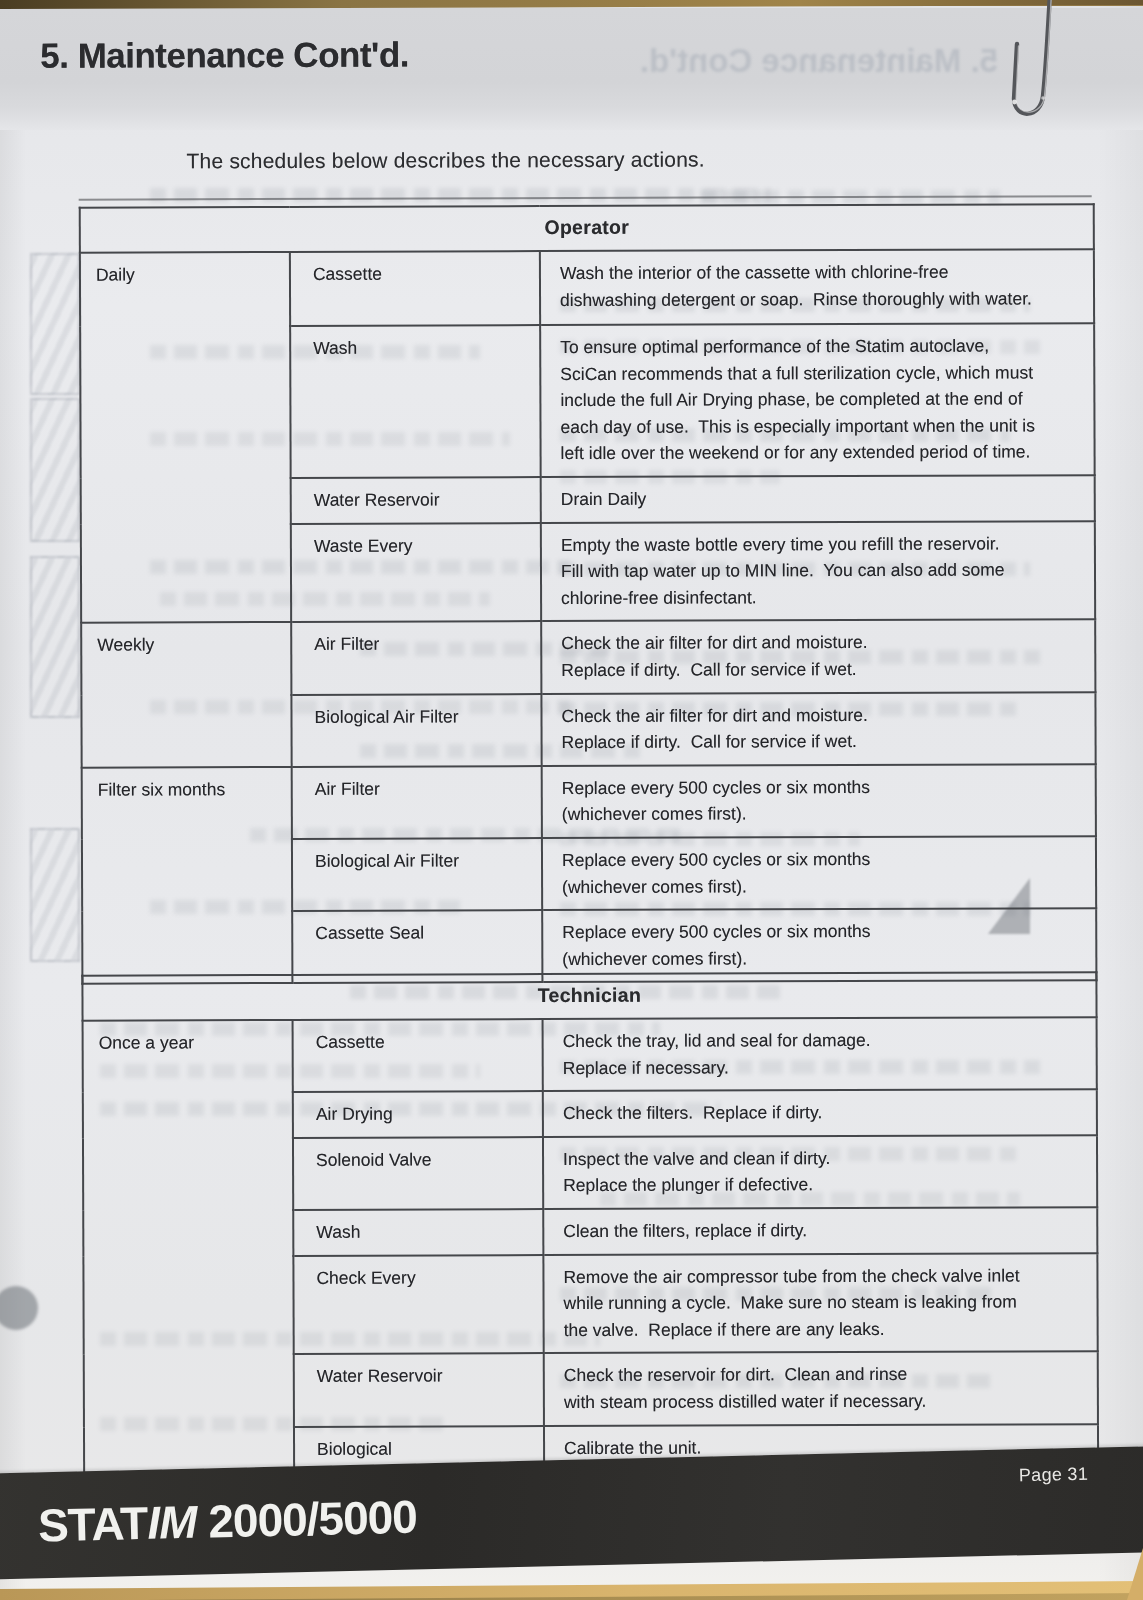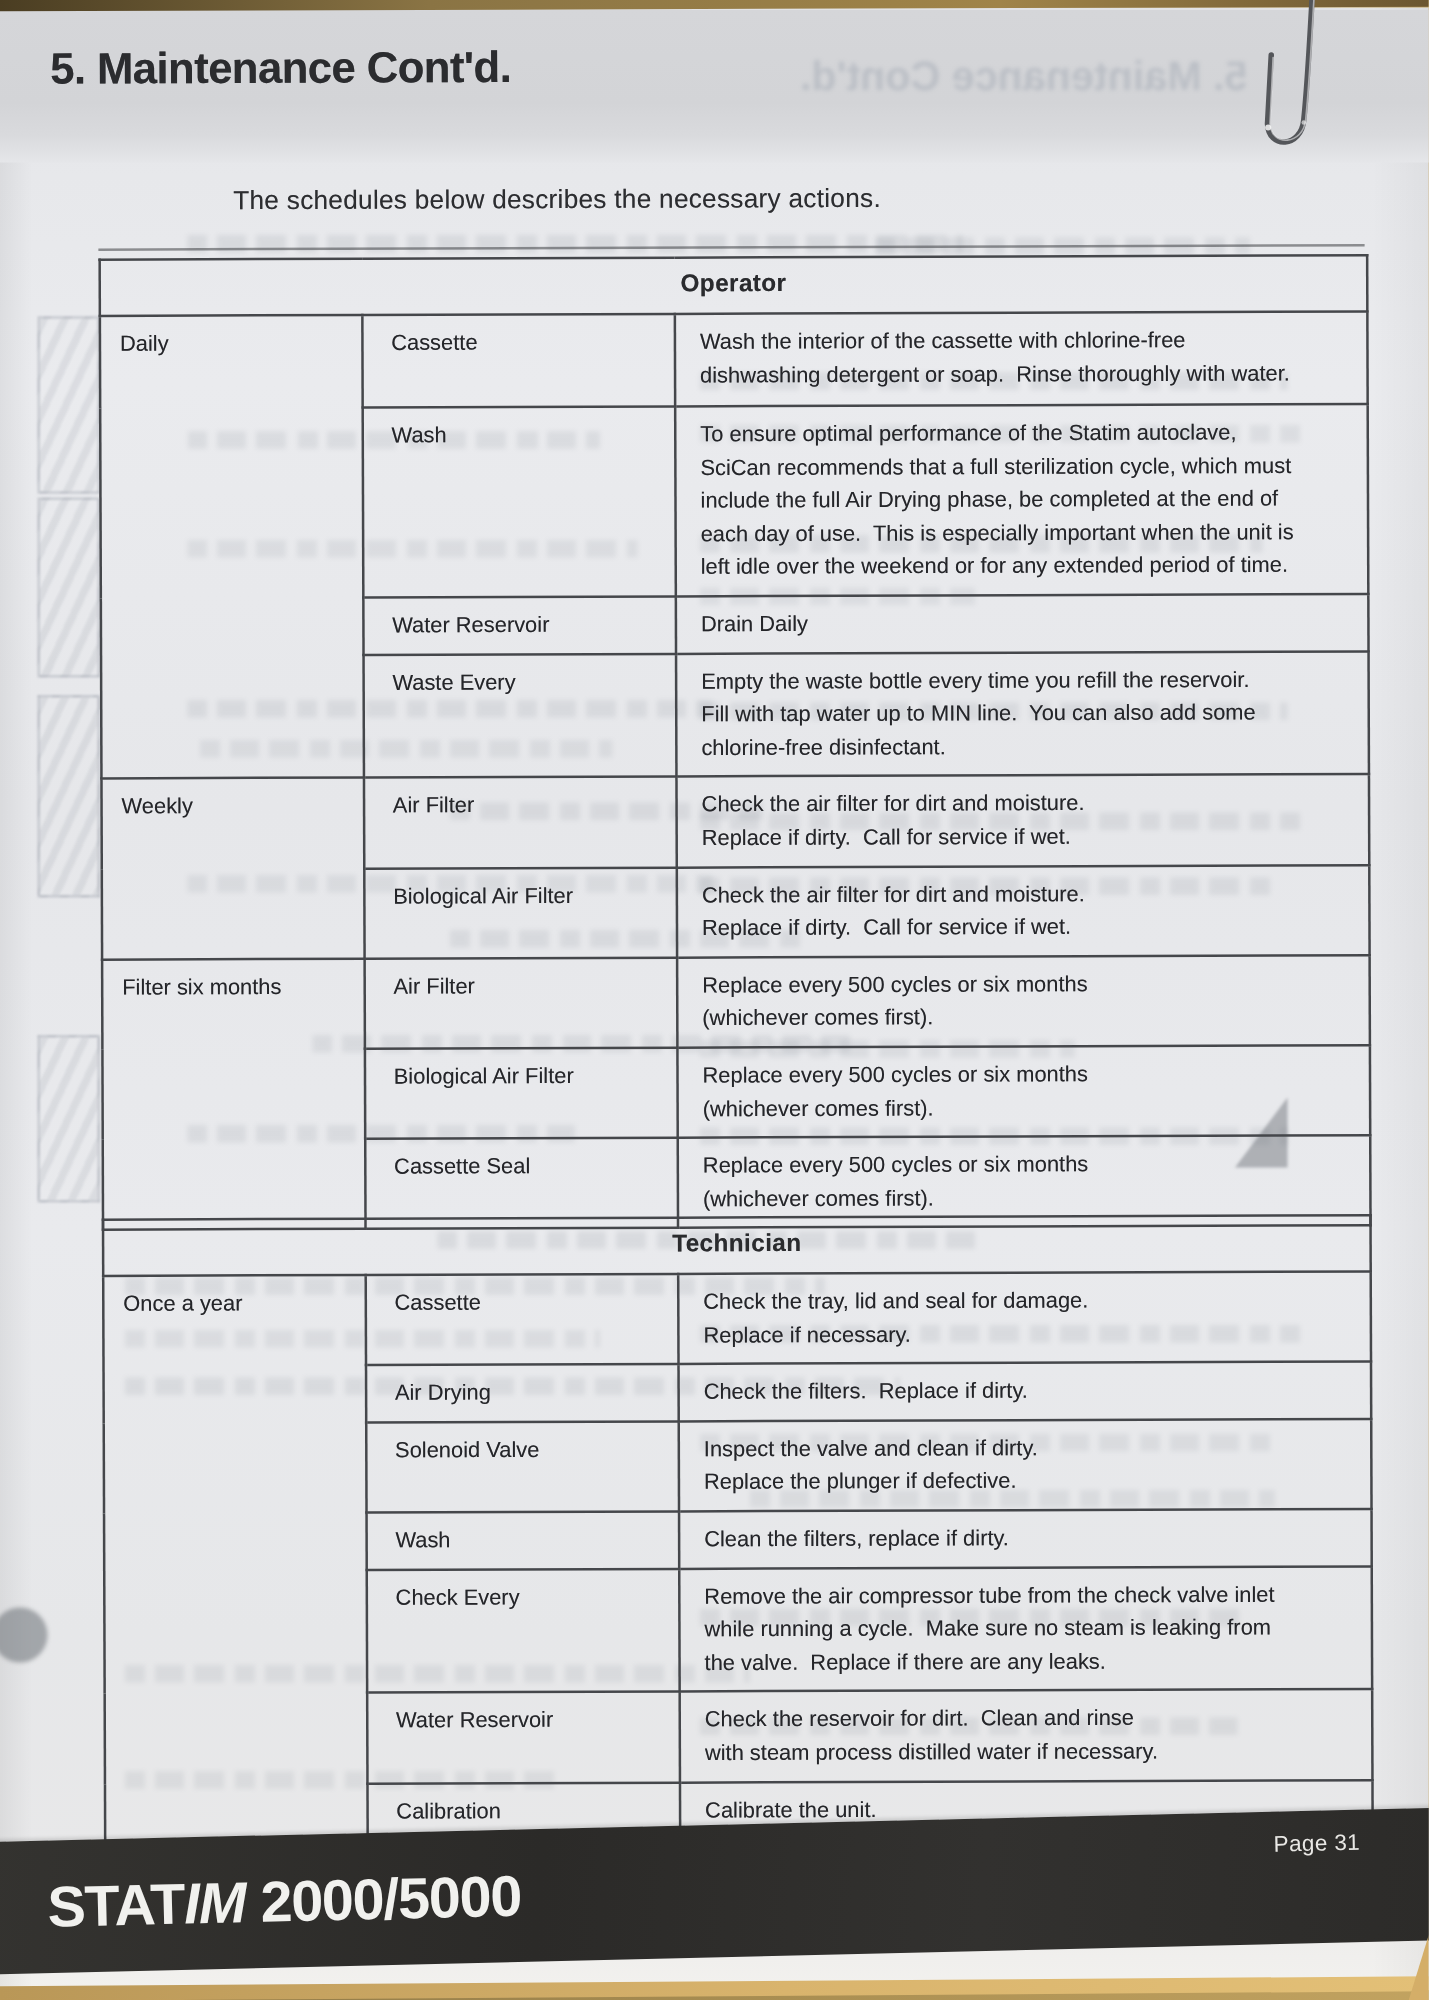--- a/index.html
+++ b/index.html
@@ -244,21 +244,21 @@
         <td class="action">Remove the air compressor tube from the check valve inlet
 while running a cycle.  Make sure no steam is leaking from
 the valve.  Replace if there are any leaks.</td>
       </tr>
       <tr>
         <td class="item">Water Reservoir</td>
         <td class="action">Check the reservoir for dirt.  Clean and rinse
 with steam process distilled water if necessary.</td>
       </tr>
       <tr>
-        <td class="item">Calibration</td>
+        <td class="item">Biological</td>
         <td class="action">Calibrate the unit.</td>
       </tr>
     </tbody>
   </table>
 </div>
 
 <div class="footer-band">
   <div class="brand">
     <span>STAT</span><span class="it">IM</span><span class="model">2000/5000</span>
   </div>

